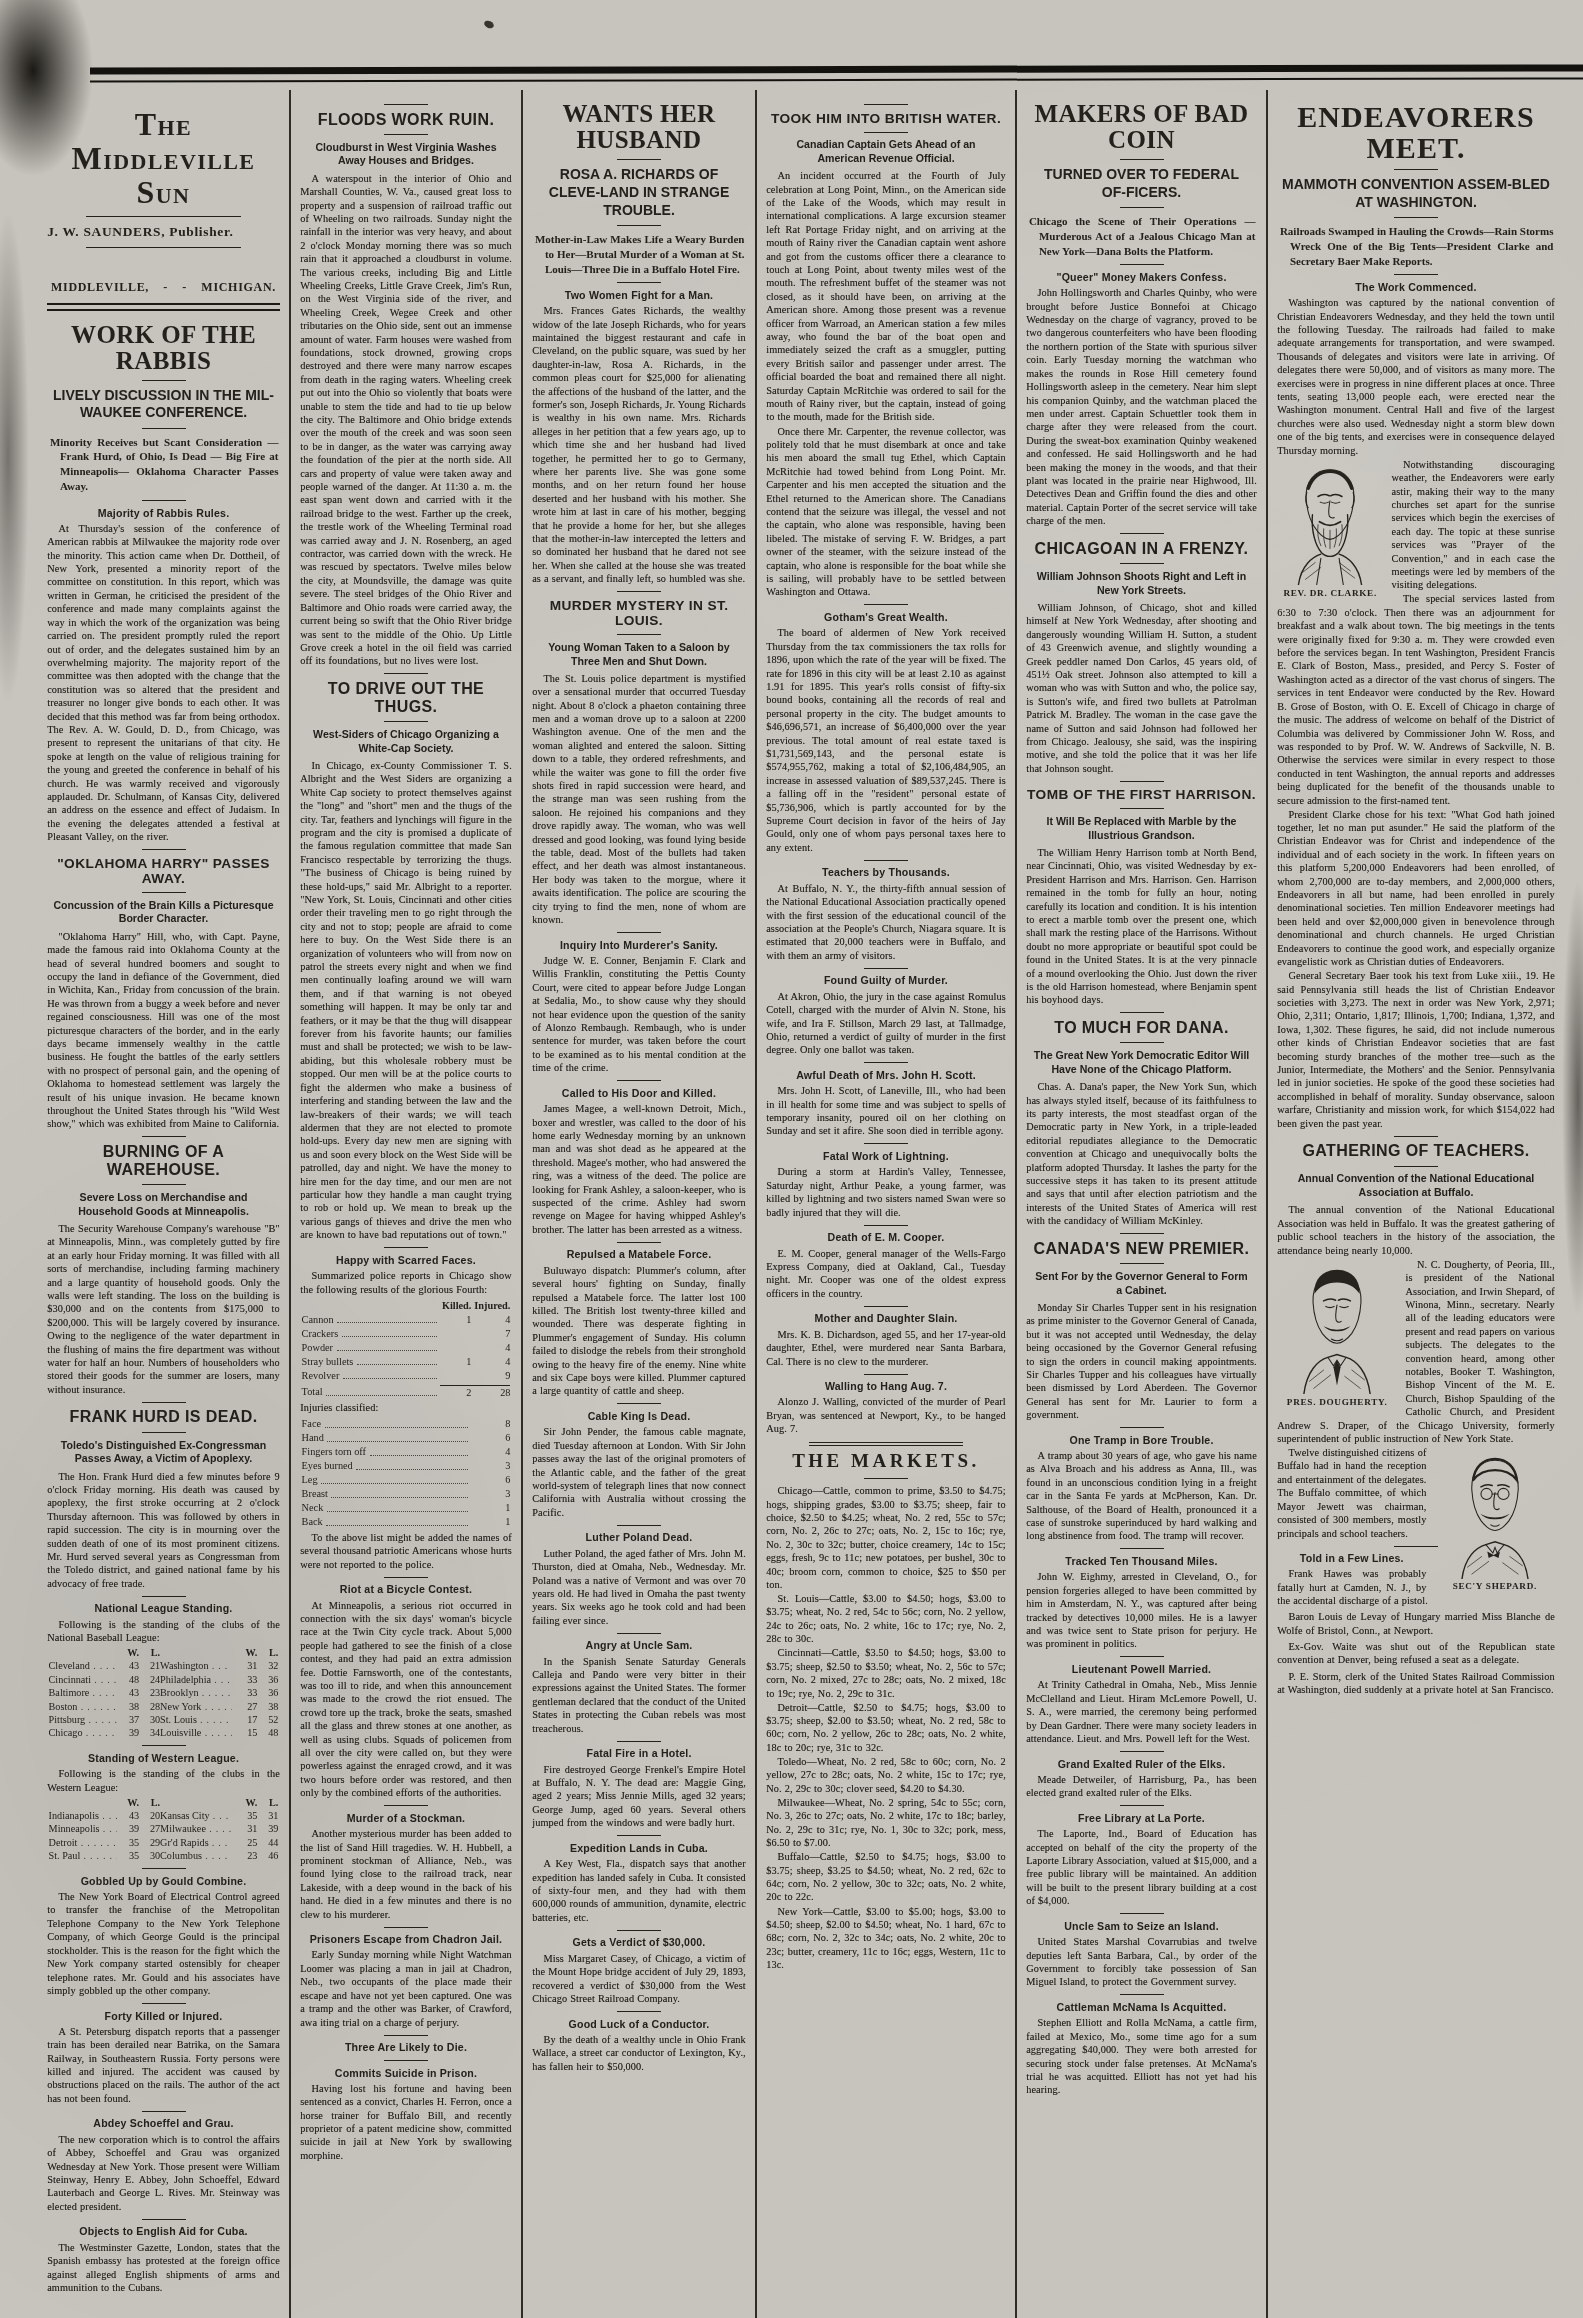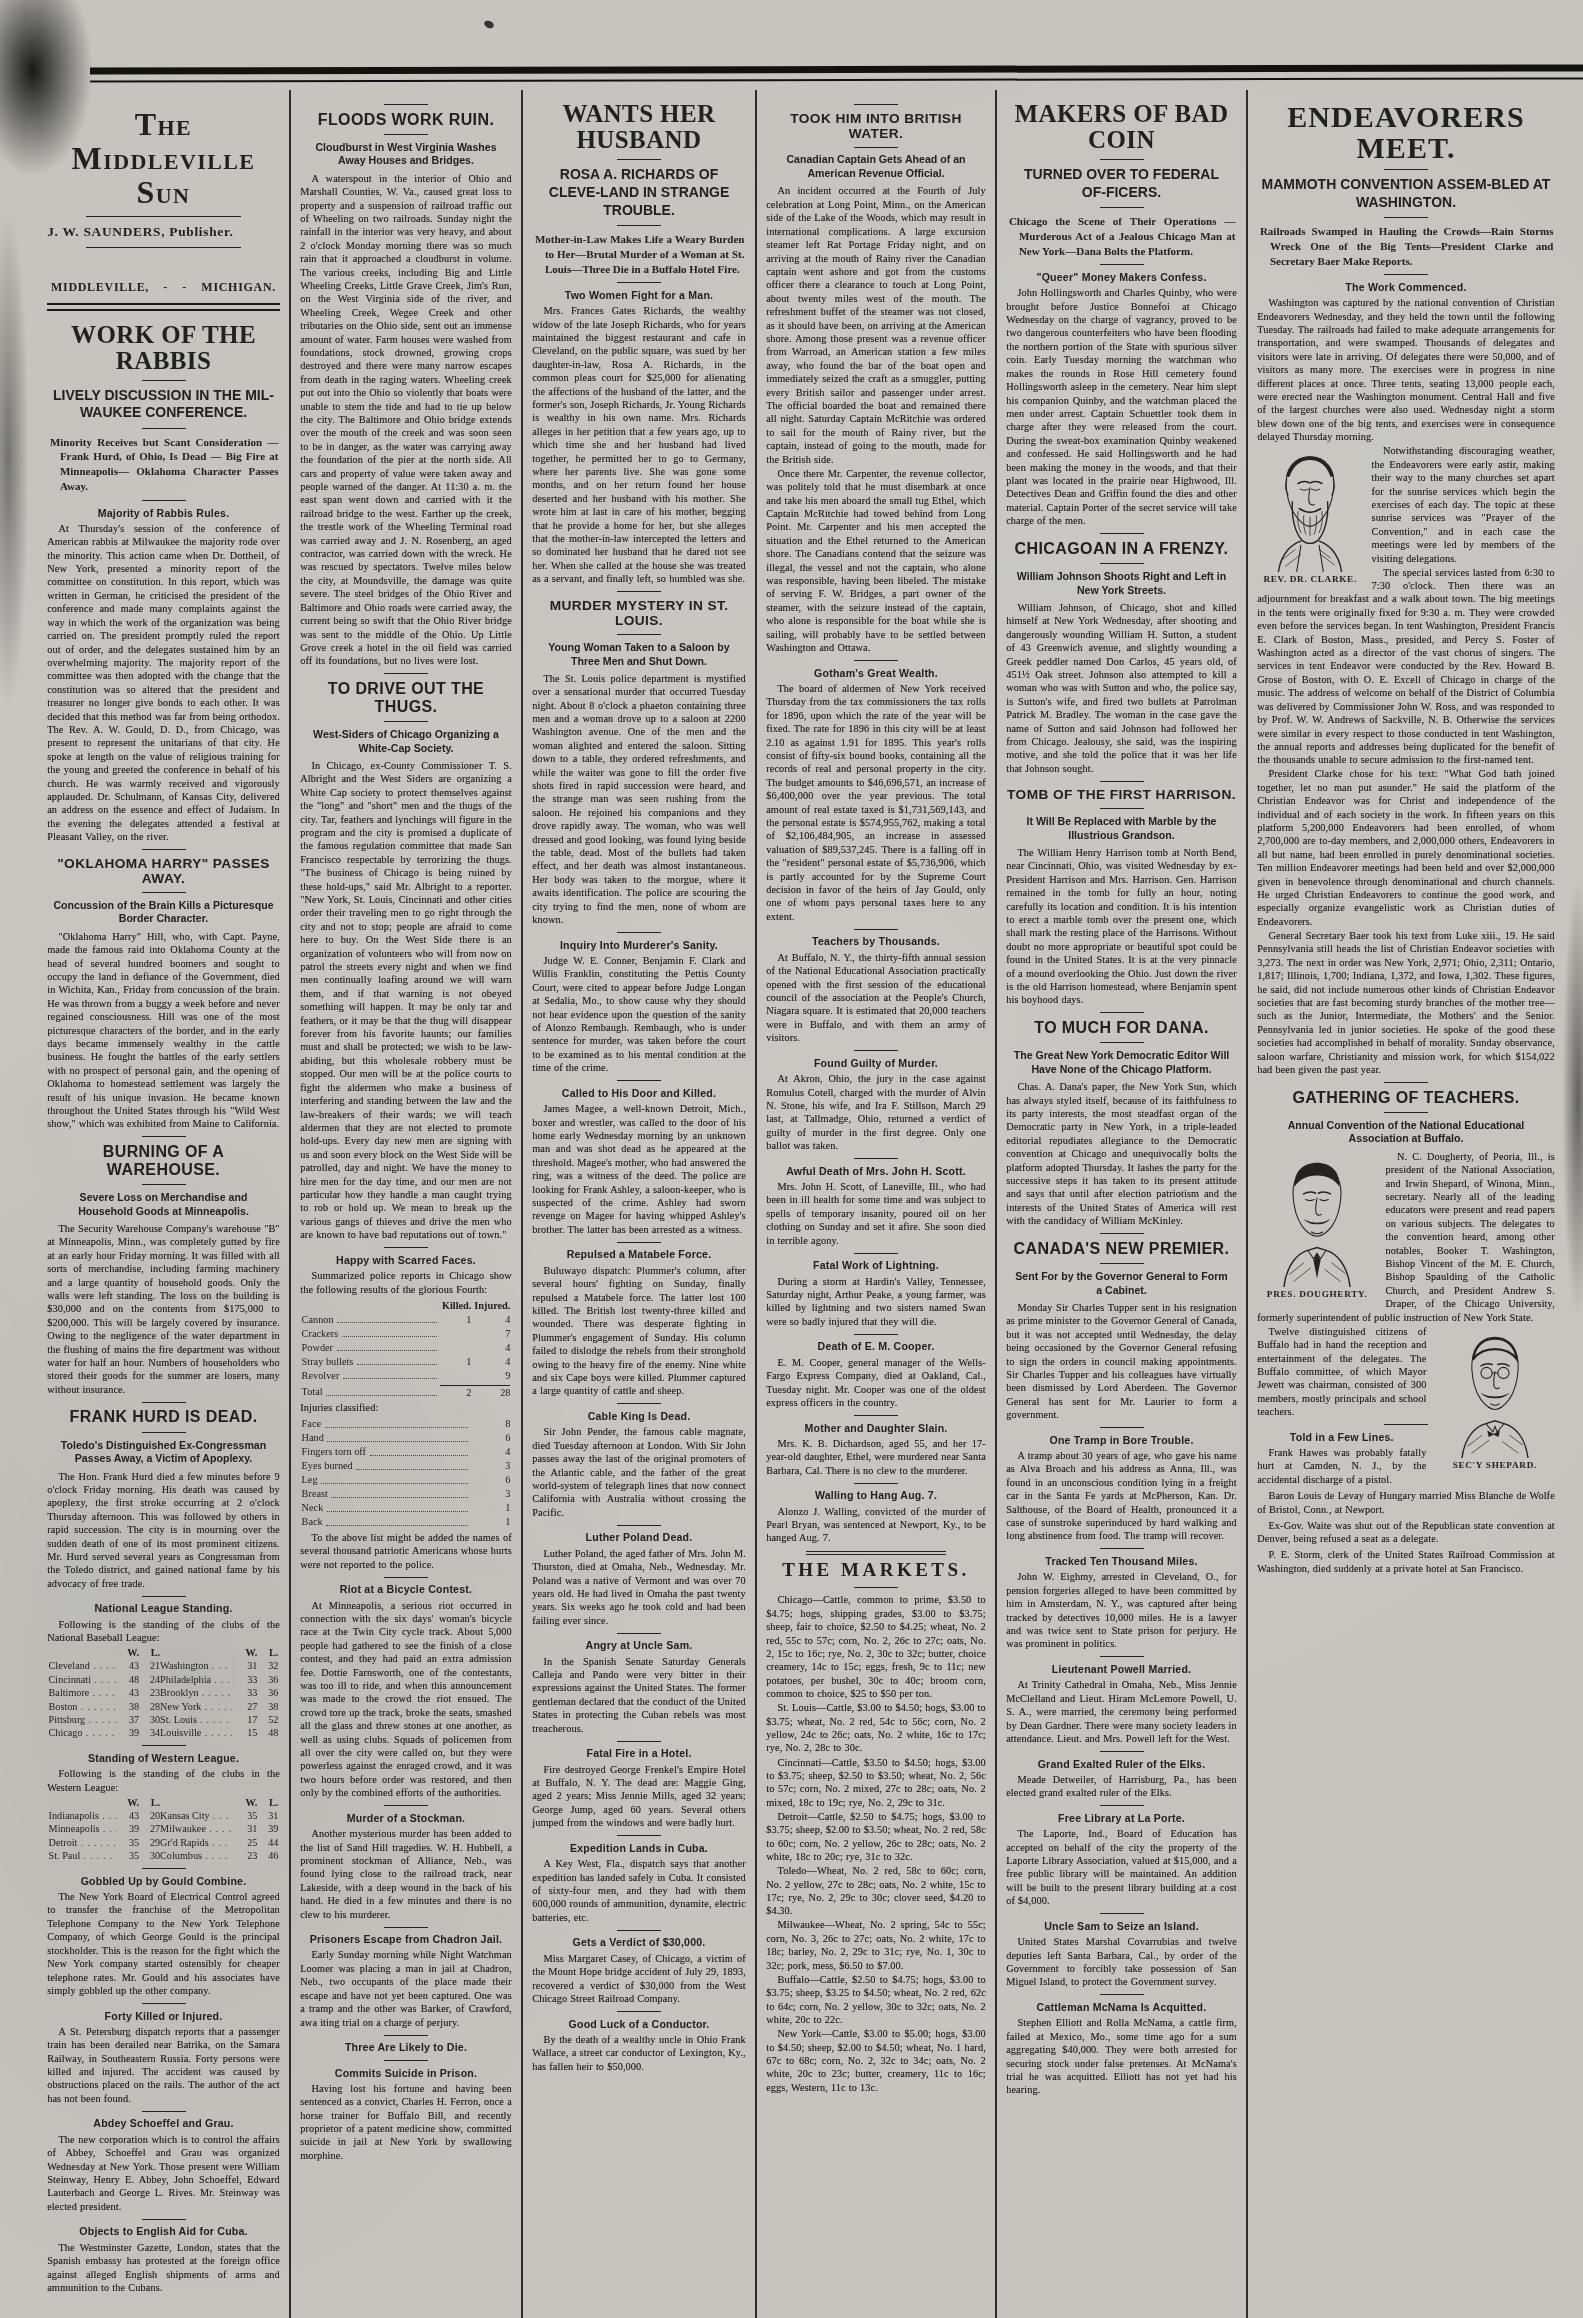--- a/index.html
+++ b/index.html
@@ -23,21 +23,21 @@
     background:radial-gradient(closest-side, rgba(18,16,12,.45), rgba(18,16,12,0));}
   .blotch-r{right:-10px;top:880px;width:32px;height:436px;
     background:radial-gradient(closest-side, rgba(18,16,12,.55), rgba(18,16,12,0));}
   .speck{position:absolute;left:484px;top:21px;width:10px;height:7px;border-radius:50%;
     background:rgba(20,18,14,.8);transform:rotate(24deg);}
   .cols{position:absolute;left:38px;right:20px;top:90px;bottom:0;display:flex;}
   .col{box-sizing:border-box;padding:8.4px 9.2px 0 9.2px;overflow:hidden;border-left:2.8px double #2e2c26;}
   .col-1{border-left:none;width:251px;}
   .col-2{width:232px;}
   .col-3{width:234px;}
-  .col-4{width:240px;}
+  .col-4{width:260px;}
   .col-5{width:251px;}
   .col-6{flex:1;}
   p{margin:0;}
   .body{font:400 10.3px/13.4px "Liberation Serif", serif;text-align:justify;
     text-indent:11.3px;letter-spacing:0.1px;word-spacing:0.4px;margin-bottom:0.7px;
     text-shadow:0 0 0.4px rgba(30,28,23,.45);}
   .noindent{text-indent:0;}
   .sep{width:44px;margin:5.6px auto;border-top:1.4px solid #23211c;}
   .sep-double{width:64%;height:2.1px;margin:6.3px auto 5px;
     border-top:1.1px solid #23211c;border-bottom:1.1px solid #23211c;}
@@ -622,20 +622,21 @@
           <p class="body">President Clarke chose for his text: "What God hath joined together, let no man put asunder." He said the platform of the Christian Endeavor was for Christ and independence of the individual and of each society in the work. In fifteen years on this platform 5,200,000 Endeavorers had been enrolled, of whom 2,700,000 are to-day members, and 2,000,000 others, Endeavorers in all but name, had been enrolled in purely denominational societies. Ten million Endeavorer meetings had been held and over $2,000,000 given in benevolence through denominational and church channels. He urged Christian Endeavorers to continue the good work, and especially organize evangelistic work as Christian duties of Endeavorers.</p>
         </section>
         <section class="block">
           <p class="body">General Secretary Baer took his text from Luke xiii., 19. He said Pennsylvania still heads the list of Christian Endeavor societies with 3,273. The next in order was New York, 2,971; Ohio, 2,311; Ontario, 1,817; Illinois, 1,700; Indiana, 1,372, and Iowa, 1,302. These figures, he said, did not include numerous other kinds of Christian Endeavor societies that are fast becoming sturdy branches of the mother tree—such as the Junior, Intermediate, the Mothers' and the Senior. Pennsylvania led in junior societies. He spoke of the good these societies had accomplished in behalf of morality. Sunday observance, saloon warfare, Christianity and mission work, for which $154,022 had been given the past year.</p>
         </section>
         <section class="block">
           <div class="sep"></div>
           <h3 class="headline-md">GATHERING OF TEACHERS.</h3>
           <div class="sep"></div>
           <h4 class="sub-deck">Annual Convention of the National Educational Association at Buffalo.</h4>
+          <p class="body">The annual convention of the National Educational Association was held in Buffalo. It was the greatest gathering of public school teachers in the history of the association, the attendance being nearly 10,000.</p>
         </section>
         <section class="block">
           <figure class="portrait p-left" style="margin: 2.8px 8.4px 1.4px 0px;">
             <svg width="120" height="134" viewBox="0 0 170 190">
               <g fill="none" stroke="#26231e" stroke-width="1.5" stroke-linecap="round">
                 <path d="M85 18 C62 18 50 36 51 60 C52 78 57 94 64 104 C71 113 78 118 85 118 C92 118 99 113 106 104 C113 94 118 78 119 60 C120 36 108 18 85 18 Z"></path>
                 <path d="M53 48 C52 26 66 14 85 14 C104 14 118 26 117 48 C110 38 100 32 85 32 C70 32 60 38 53 48 Z" fill="#26231e" stroke="none"></path>
                 <path d="M66 58 q9 -5 17 -1 M104 58 q-9 -5 -17 -1" stroke-width="2.2"></path>
                 <path d="M69 66 q6 3 12 0 M101 66 q-6 3 -12 0"></path>
                 <path d="M85 64 q-3 16 -1 22 q3 4 7 1"></path>

